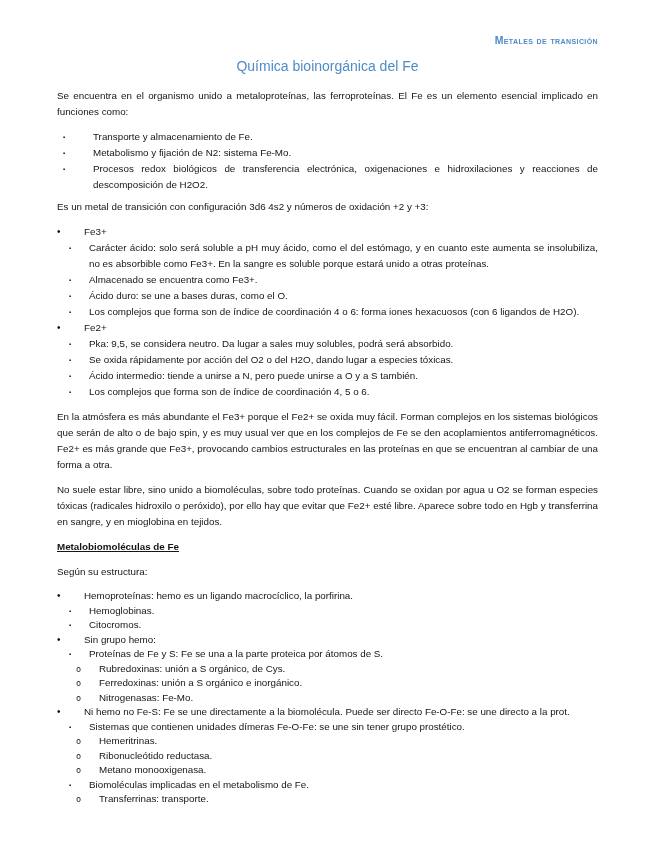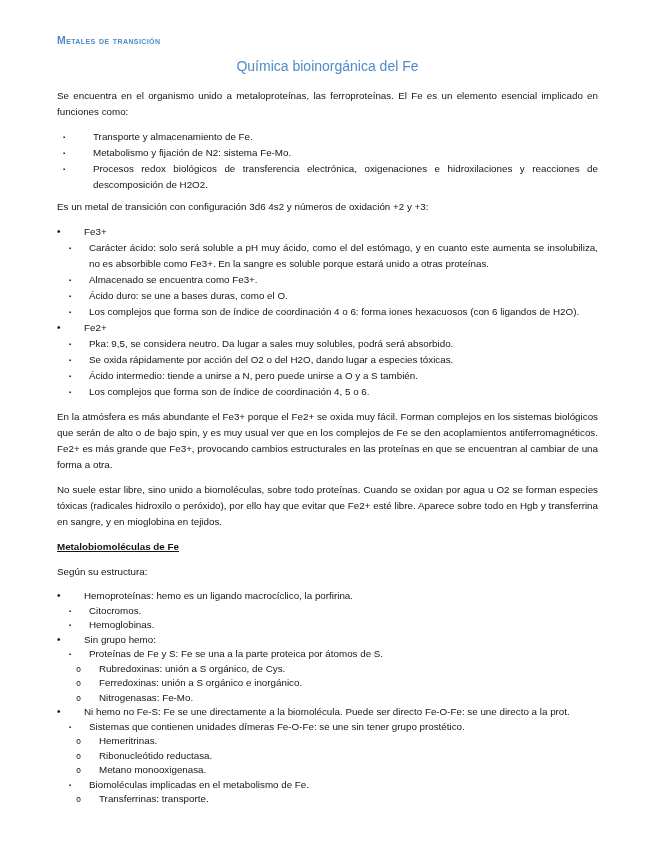--- a/index.html
+++ b/index.html
@@ -6,21 +6,21 @@
   * { box-sizing:border-box; }
   html,body { margin:0; padding:0; background:#ffffff; }
   .page {
     width:655px; height:848px; overflow:hidden; background:#ffffff;
     font-family:"Liberation Sans","DejaVu Sans",sans-serif;
     font-size:9.8px; line-height:16px; color:var(--ink);
   }
   .content { padding:34px 57px 0 57px; }
 
   .kicker {
-    text-align:left; color:var(--accent); font-weight:700;
+    text-align:right; color:var(--accent); font-weight:700;
     font-variant:small-caps; font-size:10.5px; letter-spacing:.4px;
     line-height:13px; margin:0 0 11px 0;
   }
   .title {
     text-align:center; color:var(--accent); font-weight:400;
     font-size:14px; line-height:17px; margin:0 0 13px 0;
   }
   .para { margin:0 0 9px 0; text-align:justify; }
   .sec-heading { font-weight:700; margin:0 0 9px 0; }
   .sec-heading .u { text-decoration:underline; }
@@ -130,25 +130,25 @@
 
     <p class="para">Según su estructura:</p>
 
     <div class="list tight">
       <div class="li lv1">
         <span class="m m1">•</span>
         <span class="t">Hemoproteínas: hemo es un ligando macrocíclico, la porfirina.</span>
       </div>
       <div class="li lv2">
         <span class="m m2">▪</span>
+        <span class="t">Hemoglobinas.</span>
+      </div>
+      <div class="li lv2">
+        <span class="m m2">▪</span>
         <span class="t">Citocromos.</span>
-      </div>
-      <div class="li lv2">
-        <span class="m m2">▪</span>
-        <span class="t">Hemoglobinas.</span>
       </div>
 
       <div class="li lv1">
         <span class="m m1">•</span>
         <span class="t">Sin grupo hemo:</span>
       </div>
       <div class="li lv2">
         <span class="m m2">▪</span>
         <span class="t">Proteínas de Fe y S: Fe se una a la parte proteica por átomos de S.</span>
       </div>

